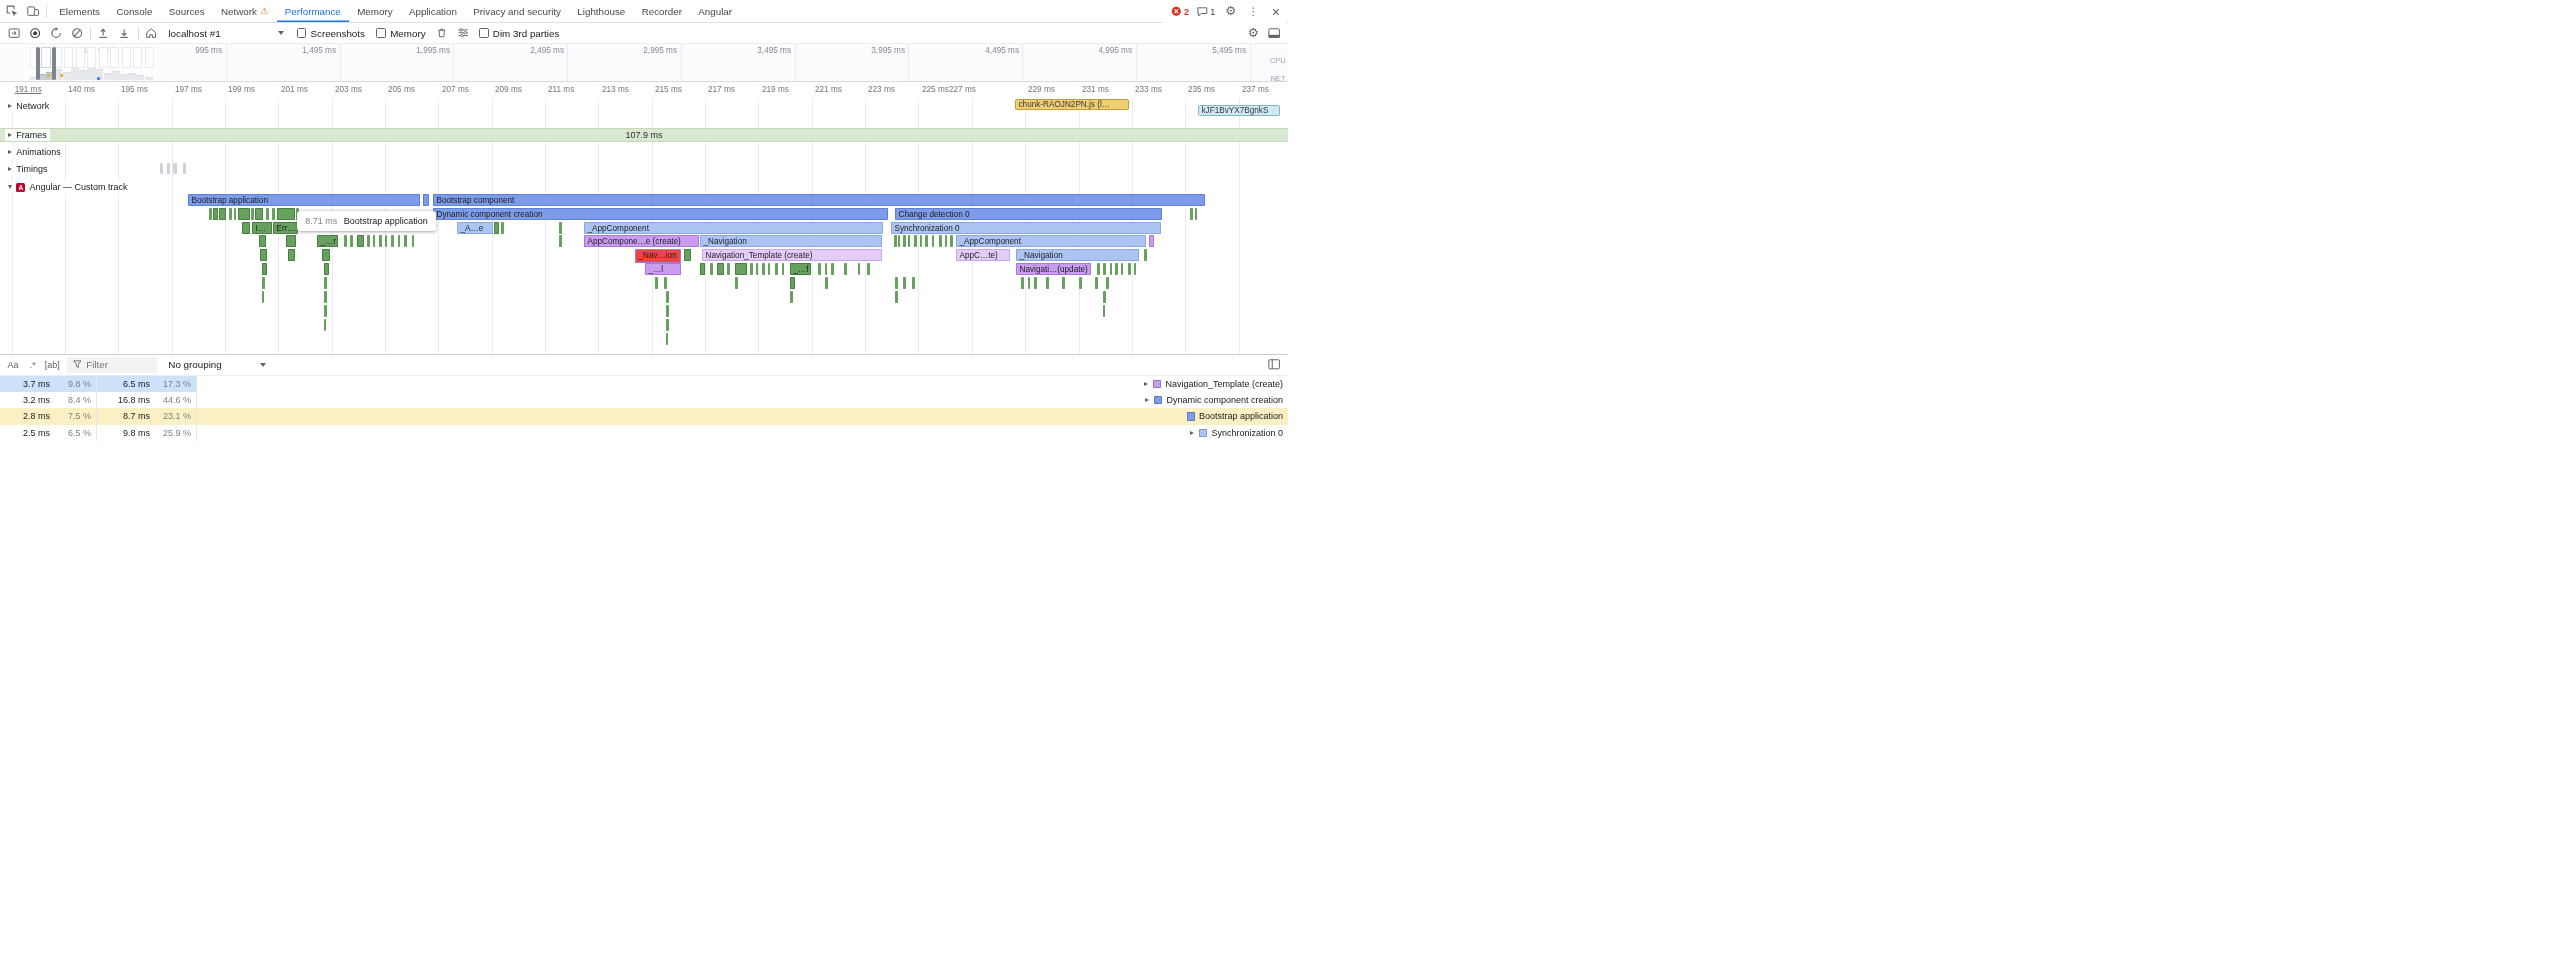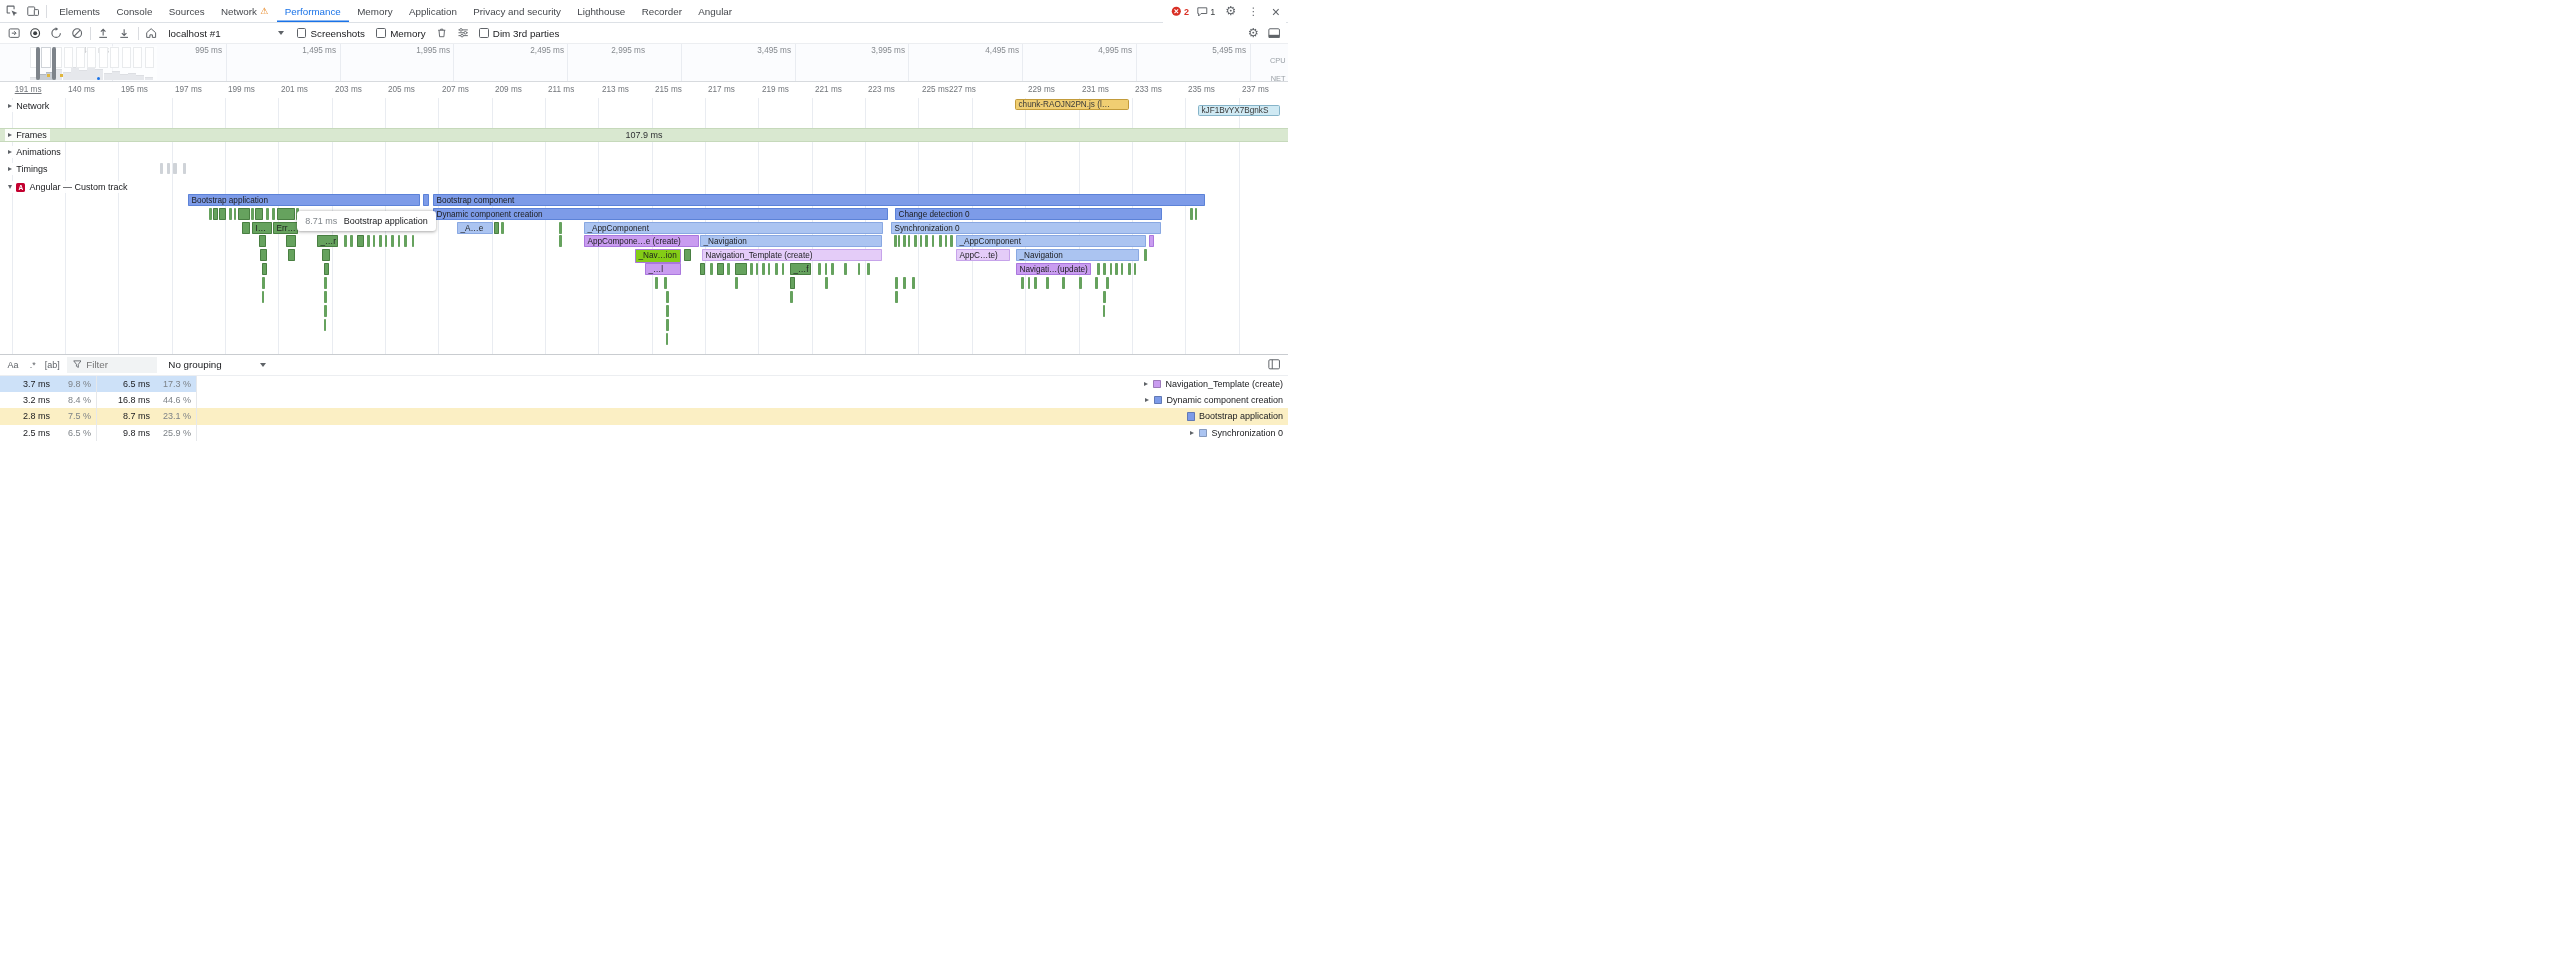--- a/index.html
+++ b/index.html
@@ -302,21 +302,21 @@
       <div class="mlabel" style="left: 42px;">495 ms</div>
       <div class="vline" style="left: 226px;"></div>
       <div class="mlabel" style="left: 155px;">995 ms</div>
       <div class="vline" style="left: 340px;"></div>
       <div class="mlabel" style="left: 269px;">1,495 ms</div>
       <div class="vline" style="left: 453px;"></div>
       <div class="mlabel" style="left: 383px;">1,995 ms</div>
       <div class="vline" style="left: 567px;"></div>
       <div class="mlabel" style="left: 497px;">2,495 ms</div>
       <div class="vline" style="left: 681px;"></div>
-      <div class="mlabel" style="left: 578px;">2,995 ms</div>
+      <div class="mlabel" style="left: 610px;">2,995 ms</div>
       <div class="vline" style="left: 795px;"></div>
       <div class="mlabel" style="left: 724px;">3,495 ms</div>
       <div class="vline" style="left: 908px;"></div>
       <div class="mlabel" style="left: 838px;">3,995 ms</div>
       <div class="vline" style="left: 1022px;"></div>
       <div class="mlabel" style="left: 952px;">4,495 ms</div>
       <div class="vline" style="left: 1136px;"></div>
       <div class="mlabel" style="left: 1065px;">4,995 ms</div>
       <div class="vline" style="left: 1250px;"></div>
       <div class="mlabel" style="left: 1179px;">5,495 ms</div>
@@ -464,21 +464,21 @@
       <div class="fbar thin" style="left: 925px; top: 137px; width: 2.5px; height: 12.3px; background: rgb(102, 162, 94);"></div>
       <div class="fbar thin" style="left: 932px; top: 137px; width: 1.6px; height: 12.3px; background: rgb(102, 162, 94);"></div>
       <div class="fbar thin" style="left: 939px; top: 137px; width: 2.5px; height: 12.3px; background: rgb(102, 162, 94);"></div>
       <div class="fbar thin" style="left: 945px; top: 137px; width: 1.6px; height: 12.3px; background: rgb(102, 162, 94);"></div>
       <div class="fbar thin" style="left: 950px; top: 137px; width: 2.5px; height: 12.3px; background: rgb(102, 162, 94);"></div>
       <div class="fbar" style="left: 956px; top: 137px; width: 190px; height: 12.3px; background: rgb(171, 196, 241); border-color: rgb(137, 168, 226);">_AppComponent</div>
       <div class="fbar" style="left: 1149px; top: 137px; width: 4.9px; height: 12.3px; background: rgb(201, 156, 240); border-color: rgb(170, 119, 221);"></div>
       <div class="fbar" style="left: 260px; top: 151px; width: 6.5px; height: 12.3px; background: rgb(102, 162, 94); border-color: rgb(73, 127, 66);"></div>
       <div class="fbar" style="left: 288px; top: 151px; width: 6.5px; height: 12.3px; background: rgb(102, 162, 94); border-color: rgb(73, 127, 66);"></div>
       <div class="fbar" style="left: 322px; top: 151px; width: 8.2px; height: 12.3px; background: rgb(102, 162, 94); border-color: rgb(73, 127, 66);"></div>
-      <div class="fbar" style="left: 635px; top: 151px; width: 46px; height: 14px; background: #84cc16; border-color: rgb(170, 119, 221);">_Nav…ion</div>
+      <div class="fbar" style="left: 635px; top: 151px; width: 46px; height: 14px; background: #ef4444; border-color: rgb(170, 119, 221);">_Nav…ion</div>
       <div class="fbar" style="left: 684px; top: 151px; width: 6.5px; height: 12.3px; background: rgb(102, 162, 94); border-color: rgb(73, 127, 66);"></div>
       <div class="fbar" style="left: 702px; top: 151px; width: 180px; height: 12.3px; background: rgb(228, 204, 248); border-color: rgb(198, 163, 234);">Navigation_Template (create)</div>
       <div class="fbar" style="left: 956px; top: 151px; width: 54px; height: 12.3px; background: rgb(228, 204, 248); border-color: rgb(198, 163, 234);">AppC…te)</div>
       <div class="fbar" style="left: 1016px; top: 151px; width: 123px; height: 12.3px; background: rgb(171, 196, 241); border-color: rgb(137, 168, 226);">_Navigation</div>
       <div class="fbar thin" style="left: 1144px; top: 151px; width: 3.3px; height: 12.3px; background: rgb(102, 162, 94);"></div>
       <div class="fbar" style="left: 262px; top: 165px; width: 4.1px; height: 12.3px; background: rgb(102, 162, 94); border-color: rgb(73, 127, 66);"></div>
       <div class="fbar" style="left: 324px; top: 165px; width: 4.9px; height: 12.3px; background: rgb(102, 162, 94); border-color: rgb(73, 127, 66);"></div>
       <div class="fbar" style="left: 645px; top: 165px; width: 36px; height: 12.3px; background: rgb(201, 156, 240); border-color: rgb(170, 119, 221);">_…l</div>
       <div class="fbar" style="left: 700px; top: 165px; width: 4.9px; height: 12.3px; background: rgb(102, 162, 94); border-color: rgb(73, 127, 66);"></div>
       <div class="fbar thin" style="left: 710px; top: 165px; width: 2.5px; height: 12.3px; background: rgb(102, 162, 94);"></div>

